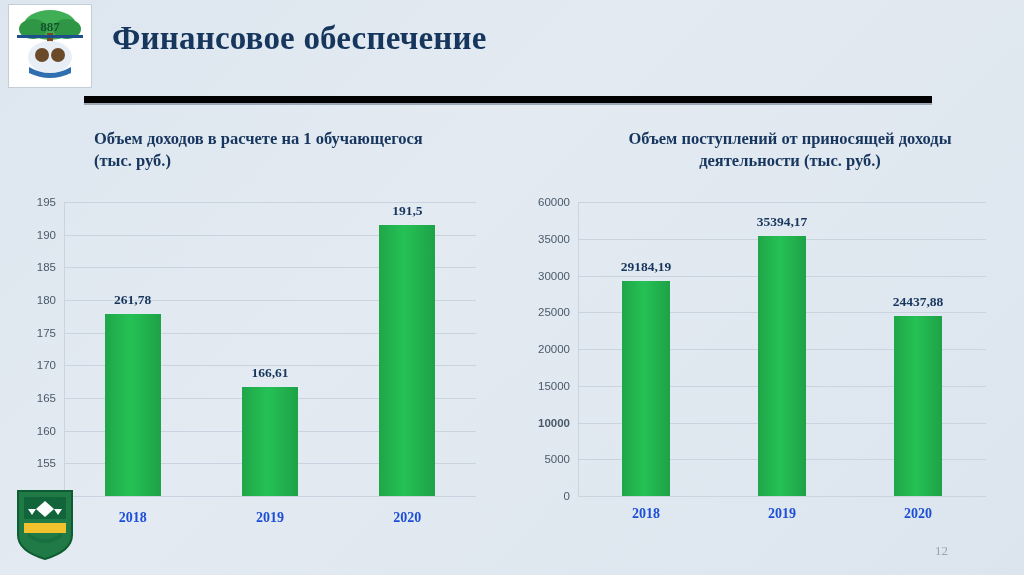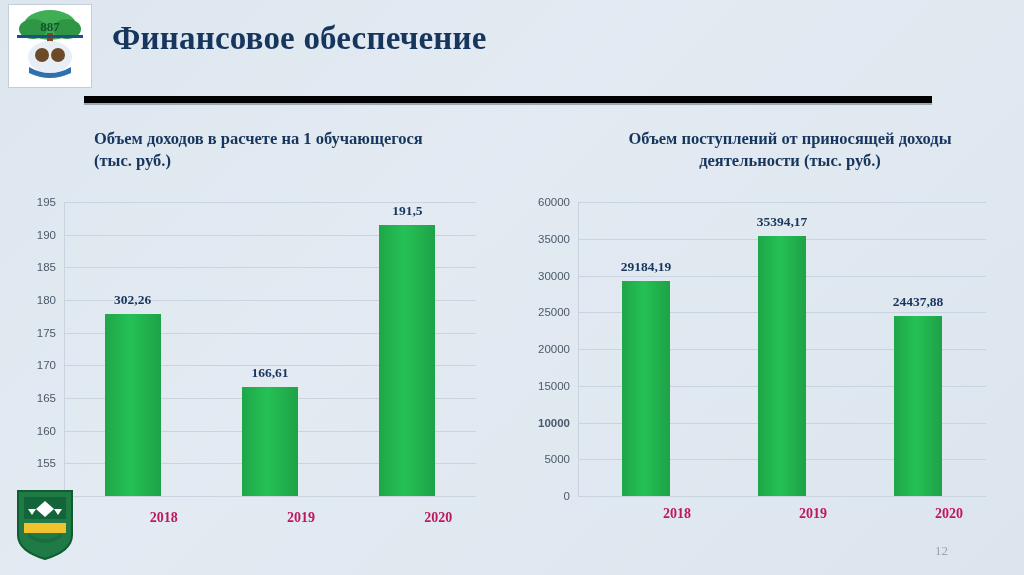--- a/index.html
+++ b/index.html
@@ -150,24 +150,23 @@
     font-weight: bold;
     color: #17365d;
     font-family: "Liberation Serif", serif;
     white-space: nowrap;
   }
   .cat-label {
     position: absolute;
     transform: translateX(-50%);
     font-size: 14px;
     font-weight: bold;
-    color: #be185d;
-    font-family: "Liberation Serif", serif;
-    white-space: nowrap;
-    margin-left: 31px;
+    color: #1d4ed8;
+    font-family: "Liberation Serif", serif;
+    white-space: nowrap;
   }
 </style>
 </head>
 <body>
 
 <div class="emblem">
   <svg width="82" height="82" viewBox="0 0 82 82">
     <rect x="0" y="0" width="82" height="82" fill="#ffffff"></rect>
     <ellipse cx="41" cy="20" rx="26" ry="15" fill="#3fae54"></ellipse>
     <ellipse cx="24" cy="24" rx="14" ry="10" fill="#2f9646"></ellipse>
@@ -204,21 +203,21 @@
         <div class="gridline" style="left: 44px; width: 412px; top: 116px;"></div>
         <div class="ytick" style="top: 116px; right: 436px; width: 32px;">180</div>
         <div class="gridline" style="left: 44px; width: 412px; top: 83.3333px;"></div>
         <div class="ytick" style="top: 83.3333px; right: 436px; width: 32px;">185</div>
         <div class="gridline" style="left: 44px; width: 412px; top: 50.6667px;"></div>
         <div class="ytick" style="top: 50.6667px; right: 436px; width: 32px;">190</div>
         <div class="gridline" style="left: 44px; width: 412px; top: 18px;"></div>
         <div class="ytick" style="top: 18px; right: 436px; width: 32px;">195</div>
         <div class="axis-v" style="left: 44px; top: 18px; height: 294px;"></div>
         <div class="bar" style="left: 84.6667px; top: 130.047px; width: 56px; height: 181.953px;"></div>
-        <div class="bar-label" style="left: 112.667px; top: 108.047px;">302,26</div>
+        <div class="bar-label" style="left: 112.667px; top: 108.047px;">261,78</div>
         <div class="cat-label" style="left: 112.667px; top: 326px;">2018</div>
         <div class="bar" style="left: 222px; top: 203.481px; width: 56px; height: 108.519px;"></div>
         <div class="bar-label" style="left: 250px; top: 181.481px;">166,61</div>
         <div class="cat-label" style="left: 250px; top: 326px;">2019</div>
         <div class="bar" style="left: 359.333px; top: 40.8667px; width: 56px; height: 271.133px;"></div>
         <div class="bar-label" style="left: 387.333px; top: 18.8667px;">191,5</div>
         <div class="cat-label" style="left: 387.333px; top: 326px;">2020</div>
       </div>
   </div>
 </div>

